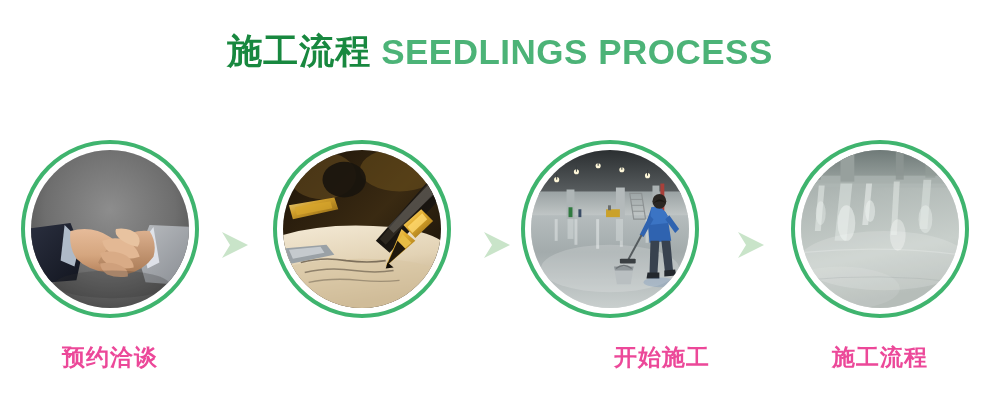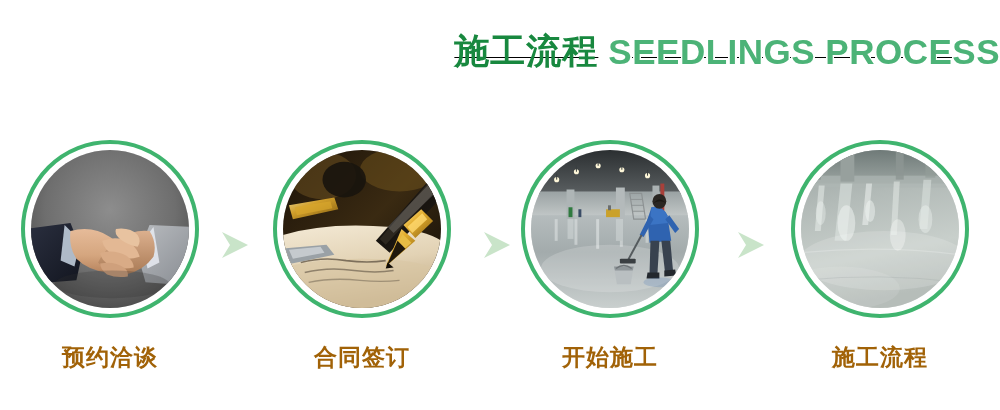--- a/index.html
+++ b/index.html
@@ -14,23 +14,22 @@
     overflow: hidden;
     font-family: "Liberation Sans", "DejaVu Sans", sans-serif;
   }
 
   
   .title-wrap {
     position: absolute;
     left: 0;
     top: 28px;
     width: 1000px;
-    text-align: right;
+    text-align: center;
     white-space: nowrap;
-    text-decoration: underline;
   }
   .title-cn {
     font-size: 35px;
     font-weight: bold;
     color: #18883f;
     letter-spacing: 1px;
     vertical-align: middle;
   }
   .title-en {
     font-size: 35px;
@@ -51,21 +50,21 @@
   }
 
   .step {
     position: absolute;
     top: 0;
     width: 200px;
     text-align: center;
   }
   .step-1 { left: 10px; }
   .step-2 { left: 262px; }
-  .step-3 { left: 510px; }
+  .step-3 { left: 510px; text-align: right; }
   .step-4 { left: 780px; }
 
   .circle-outer {
     width: 178px;
     height: 178px;
     margin: 0 auto;
     border-radius: 50%;
     border: 4px solid #3fb46e;
     box-sizing: border-box;
     padding: 6px;
@@ -82,21 +81,21 @@
   .circle-inner svg {
     display: block;
     width: 100%;
     height: 100%;
   }
 
   .step-label {
     margin-top: 28px;
     font-size: 23px;
     font-weight: bold;
-    color: #a16207;
+    color: #ec4899;
     letter-spacing: 1px;
     line-height: 1;
   }
 
   
   .arrow {
     position: absolute;
     top: 88px;
     width: 34px;
     height: 34px;
@@ -228,21 +227,20 @@
           <path d="M120 80 L134 92 L104 118 Z" fill="url(#g2gold)"></path>
           <path d="M118 84 L128 93 L106 114 Z" fill="#f0c košt" opacity="0"></path>
           <path d="M121 85 L130 94 L106 115 Z" fill="#e8bd45"></path>
           <path d="M116 92 L124 100 L105 117 Z" fill="#20180c"></path>
           <path d="M106 114 L112 119 L104 120 Z" fill="#120d06"></path>
 
           <path d="M152 30 L160 38 L112 84 L106 78 Z" fill="#ffffff" opacity="0.18"></path>
         </svg>
       </div>
     </div>
-    <div class="step-label">合同签订</div>
   </div>
 
   <div class="arrow arrow-2">
     <svg viewBox="0 0 34 34">
       <path d="M4 4 L30 17 L4 30 L12 17 Z" fill="#c9e4c9"></path>
     </svg>
   </div>
 
   <div class="step step-3">
     <div class="circle-outer">

